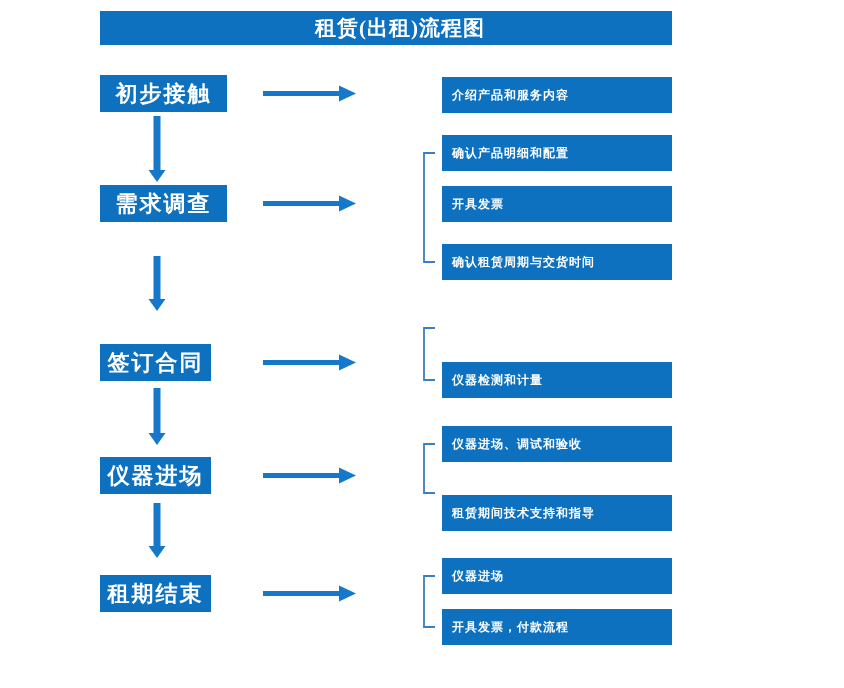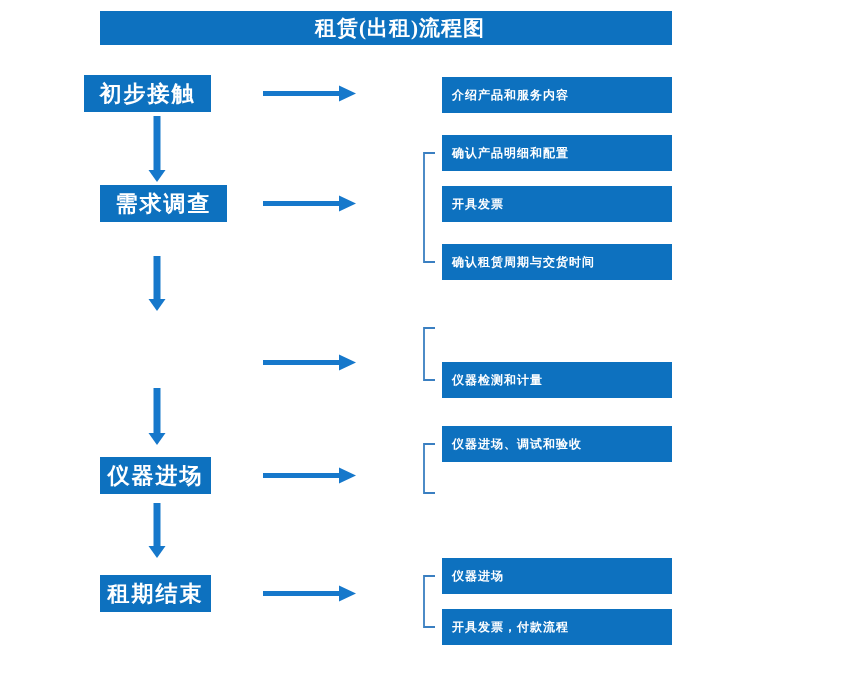--- a/index.html
+++ b/index.html
@@ -101,27 +101,29 @@
       <line class="arrow-shaft-v" x1="157" y1="503" x2="157" y2="547"></line>
       <polygon class="arrow-head" points="157,558 148.5,546 165.5,546"></polygon>
     </g>
 
     <path class="bracket" d="M435,153 L424,153 L424,262 L435,262"></path>
     <path class="bracket" d="M435,328 L424,328 L424,380 L435,380"></path>
     <path class="bracket" d="M435,444 L424,444 L424,493 L435,493"></path>
     <path class="bracket" d="M435,576 L424,576 L424,627 L435,627"></path>
   </svg>
 
-  <div class="box left-step" style="left:84px;top:75px;width:127px;height:37px">初步接触</div>
+  <div class="box left-step" style="left:100px;top:75px;width:127px;height:37px">初步接触</div>
   <div class="box left-step" style="left:100px;top:185px;width:127px;height:37px">需求调查</div>
+  <div class="box left-step" style="left:100px;top:344px;width:111px;height:37px">签订合同</div>
   <div class="box left-step" style="left:100px;top:457px;width:111px;height:37px">仪器进场</div>
   <div class="box left-step" style="left:100px;top:575px;width:111px;height:37px">租期结束</div>
 
   <div class="box right-detail" style="top:77px">介绍产品和服务内容</div>
   <div class="box right-detail" style="top:135px">确认产品明细和配置</div>
   <div class="box right-detail" style="top:186px">开具发票</div>
   <div class="box right-detail" style="top:244px">确认租赁周期与交货时间</div>
   <div class="box right-detail" style="top:362px">仪器检测和计量</div>
   <div class="box right-detail" style="top:426px">仪器进场、调试和验收</div>
+  <div class="box right-detail" style="top:495px">租赁期间技术支持和指导</div>
   <div class="box right-detail" style="top:558px">仪器进场</div>
   <div class="box right-detail" style="top:609px">开具发票，付款流程</div>
 
 </div>
 
 </body></html>

